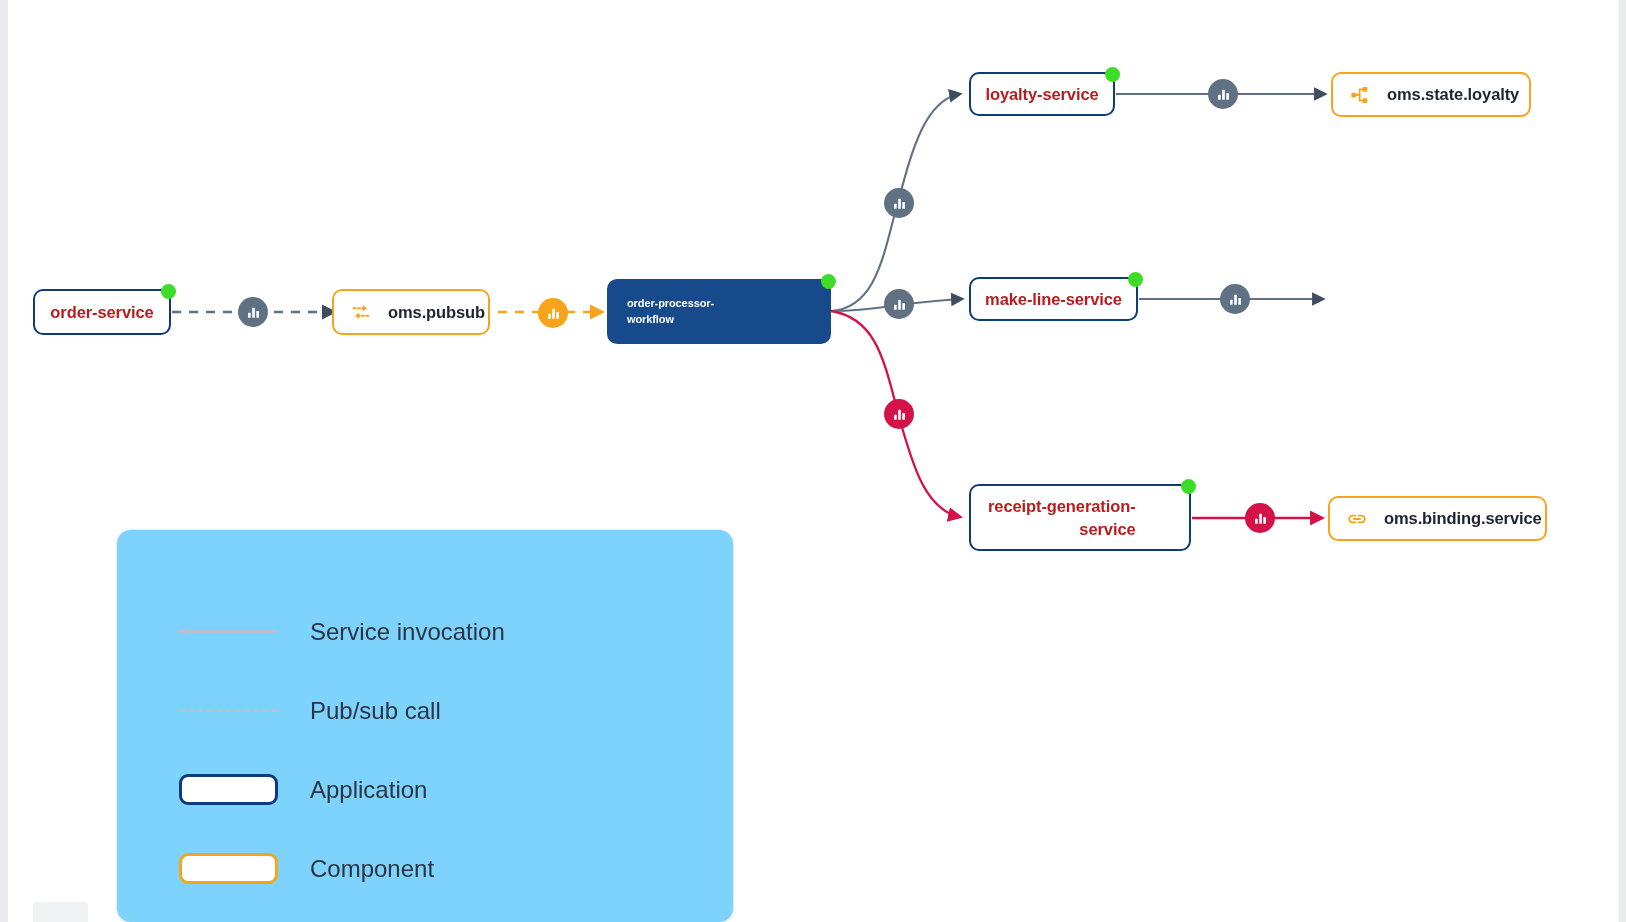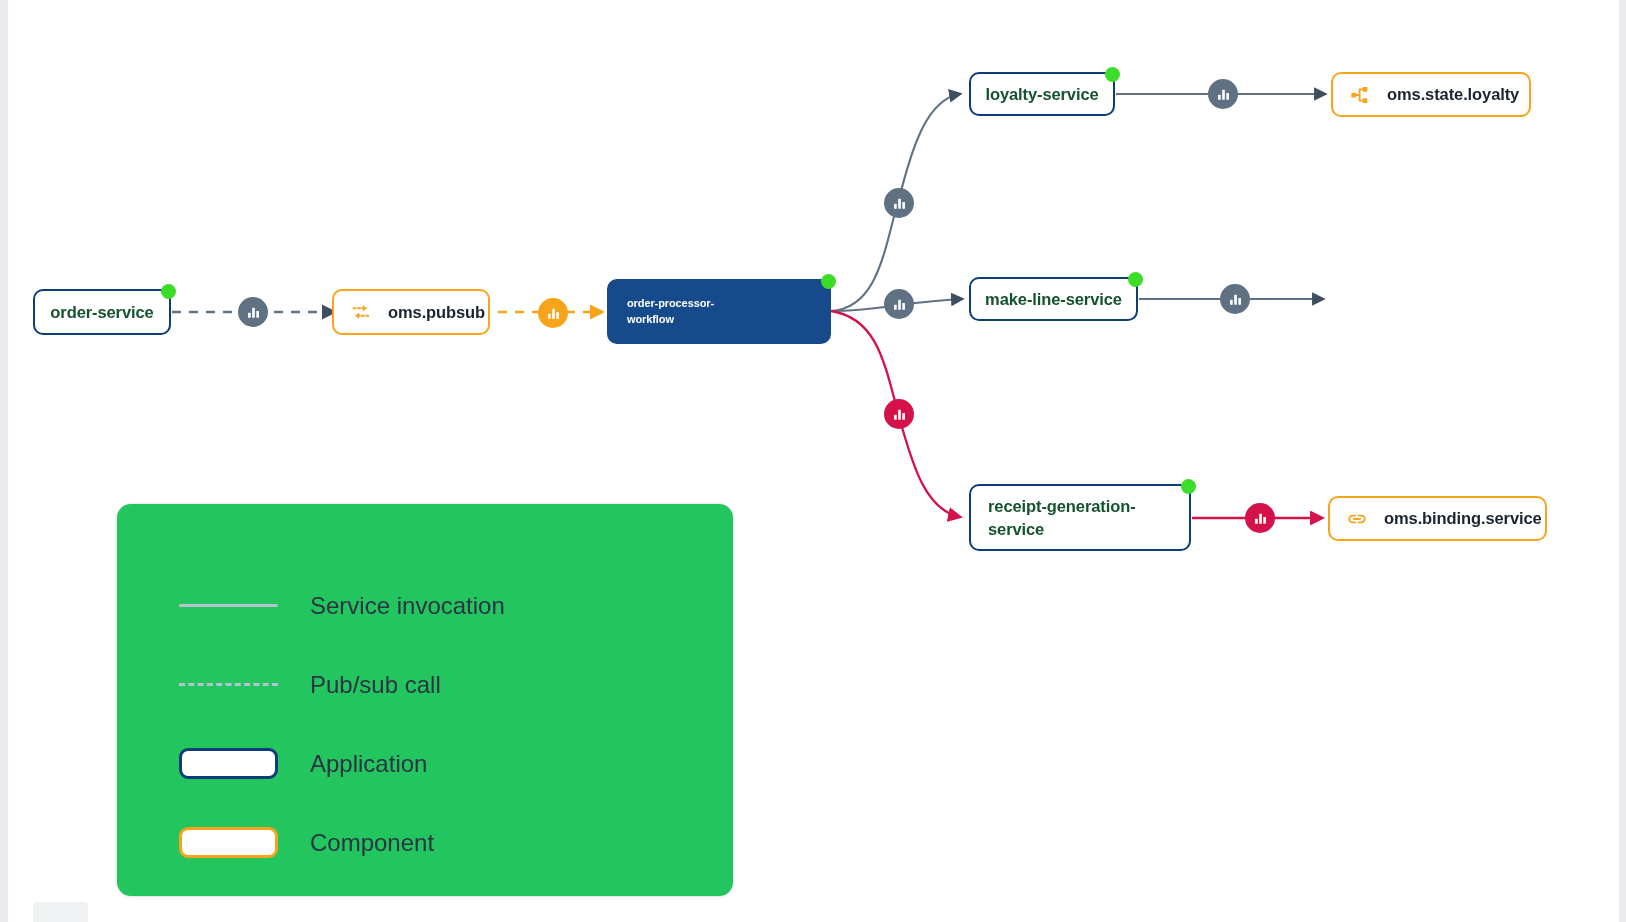--- a/index.html
+++ b/index.html
@@ -38,21 +38,21 @@
     box-sizing:border-box;
     display:flex;
     align-items:center;
     border-radius:10px;
     background:#ffffff;
     font-weight:bold;
     letter-spacing:-0.1px;
   }
   .node-app{
     border:2.5px solid #0d3c78;
-    color:#14532d;
+    color:#b91c1c;
     font-size:16.5px;
     justify-content:center;
     padding:0 14px;
   }
   .node-workflow{
     border:2.5px solid #174a8b;
     background:#174a8b;
     color:#ffffff;
     font-size:11px;
     padding:0 18px;
@@ -91,23 +91,23 @@
     border-radius:50%;
     display:flex;align-items:center;justify-content:center;
   }
   .badge-gray{background:#5f7183;}
   .badge-orange{background:#f7a41c;}
   .badge-red{background:#d41148;}
 
   
   #legend{
     position:absolute;
-    left:117px;top:504px;
+    left:117px;top:530px;
     width:616px;height:392px;
-    background:#22c55e;
+    background:#7dd3fc;
     border-radius:14px;
     box-shadow:0 1px 4px rgba(20,30,50,.10), 0 0 0 1px rgba(20,30,50,.05);
     box-sizing:border-box;
     padding:62px 0 0 0;
   }
   .legend-row{
     display:flex;align-items:center;
     height:79px;
     padding-left:62px;
   }
@@ -268,21 +268,21 @@
   <div class="node node-app" style="left:969px;top:72px;width:146px;height:44px;">
     <span class="node-label">loyalty-service</span>
     <span class="status-dot"></span>
   </div>
 
   <div class="node node-app" style="left:969px;top:277px;width:169px;height:44px;">
     <span class="node-label">make-line-service</span>
     <span class="status-dot"></span>
   </div>
 
-  <div class="node node-app" style="left:969px;top:484px;width:222px;height:67px;justify-content:flex-start;padding-left:17px;">
+  <div class="node node-app" style="left:969px;top:484px;width:222px;height:67px;justify-content:flex-start;padding-left:17px;text-align:right;">
     <span class="node-label">receipt-generation-
 service</span>
     <span class="status-dot"></span>
   </div>
 
   <div class="node node-component" style="left:1331px;top:72px;width:200px;height:45px;">
     <svg class="comp-icon" viewBox="0 0 24 24">
       <rect x="2.5" y="9.5" width="5.2" height="5.2" rx="1" fill="#f7a41c"></rect>
       <rect x="14.8" y="3.2" width="5.2" height="5.2" rx="1" fill="#f7a41c"></rect>
       <rect x="14.8" y="15.6" width="5.2" height="5.2" rx="1" fill="#f7a41c"></rect>

